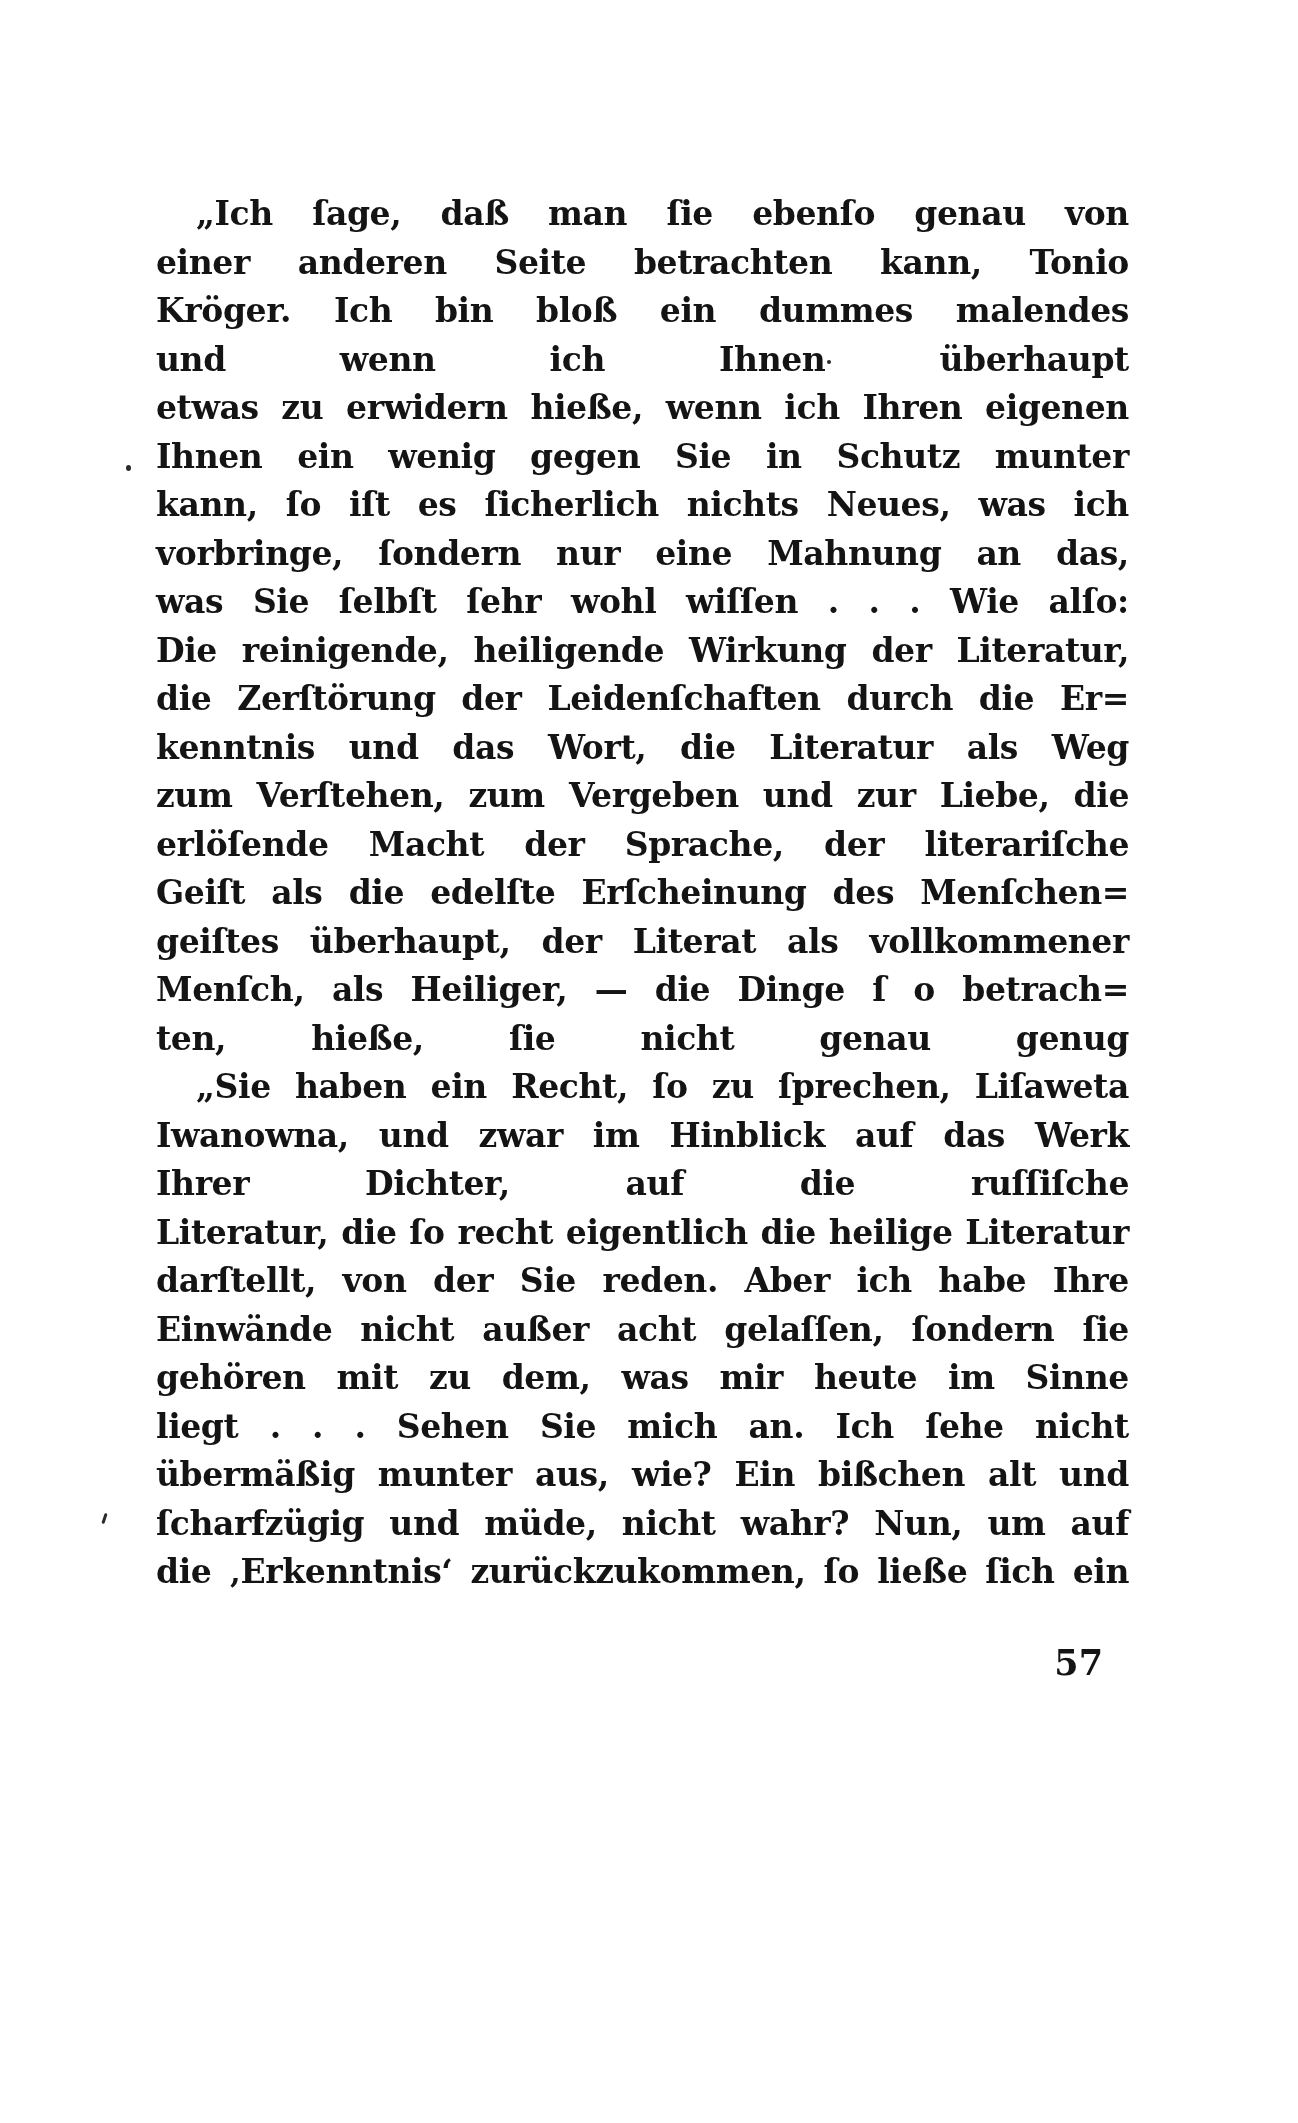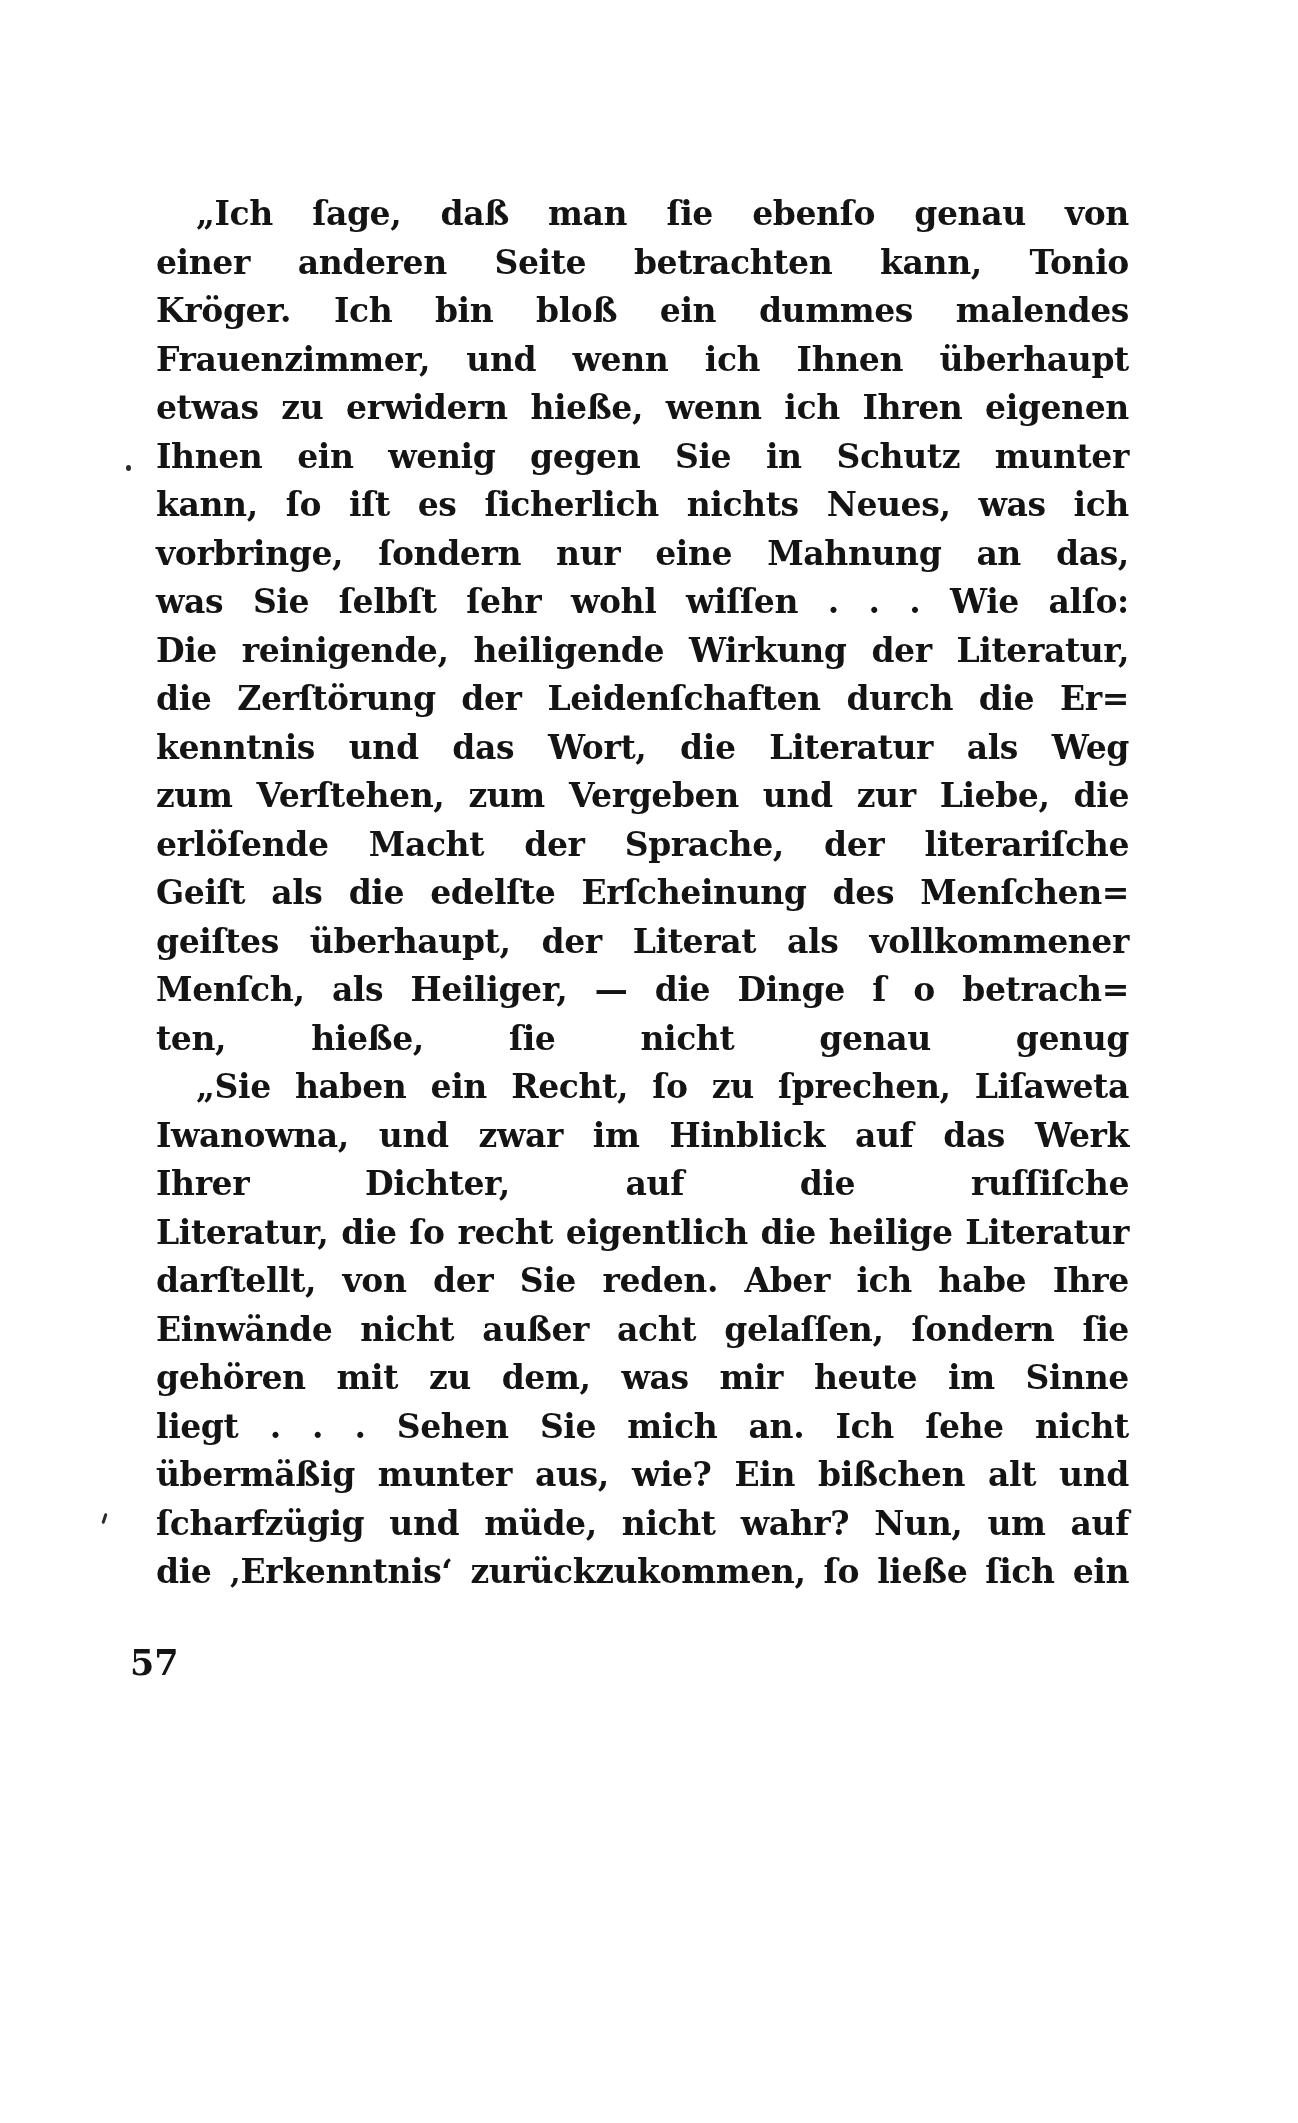--- a/index.html
+++ b/index.html
@@ -29,21 +29,21 @@
     color: #141414;
     letter-spacing: -0.4px;
     white-space: pre;
   }
   .line.indent { padding-left: 40px; }
   .page-number {
     position: absolute;
     left: 130px;
     top: 1642px;
     width: 973px;
-    text-align: left;
+    text-align: right;
     font-family: "DejaVu Serif", serif;
     font-weight: bold;
     font-size: 35px;
     color: #141414;
   }
   .speck {
     position: absolute;
     background: #2a2a2a;
     border-radius: 50%;
   }
@@ -52,21 +52,21 @@
   .speck-3 { left: 103px; top: 1513px; width: 3px; height: 11px; border-radius: 2px; transform: rotate(18deg); }
 </style>
 </head>
 <body>
 
 <div class="page">
   <div class="text-block" id="text-block">
       <div class="line indent"><span>„Ich</span><span>ſage,</span><span>daß</span><span>man</span><span>ſie</span><span>ebenſo</span><span>genau</span><span>von</span></div>
       <div class="line"><span>einer</span><span>anderen</span><span>Seite</span><span>betrachten</span><span>kann,</span><span>Tonio</span></div>
       <div class="line"><span>Kröger.</span><span>Ich</span><span>bin</span><span>bloß</span><span>ein</span><span>dummes</span><span>malendes</span></div>
-      <div class="line"><span>Frauenzimmer,</span><span>und</span><span>wenn</span><span>ich</span><span>Ihnen</span><span>überhaupt</span></div>
+      <div class="line"><span>und</span><span>wenn</span><span>ich</span><span>Ihnen</span><span>überhaupt</span></div>
       <div class="line"><span>etwas</span><span>zu</span><span>erwidern</span><span>hieße,</span><span>wenn</span><span>ich</span><span>Ihren</span><span>eigenen</span></div>
       <div class="line"><span>Ihnen</span><span>ein</span><span>wenig</span><span>gegen</span><span>Sie</span><span>in</span><span>Schutz</span><span>munter</span></div>
       <div class="line"><span>kann,</span><span>ſo</span><span>iſt</span><span>es</span><span>ſicherlich</span><span>nichts</span><span>Neues,</span><span>was</span><span>ich</span></div>
       <div class="line"><span>vorbringe,</span><span>ſondern</span><span>nur</span><span>eine</span><span>Mahnung</span><span>an</span><span>das,</span></div>
       <div class="line"><span>was</span><span>Sie</span><span>ſelbſt</span><span>ſehr</span><span>wohl</span><span>wiſſen</span><span>.</span><span>.</span><span>.</span><span>Wie</span><span>alſo:</span></div>
       <div class="line"><span>Die</span><span>reinigende,</span><span>heiligende</span><span>Wirkung</span><span>der</span><span>Literatur,</span></div>
       <div class="line"><span>die</span><span>Zerſtörung</span><span>der</span><span>Leidenſchaften</span><span>durch</span><span>die</span><span>Er=</span></div>
       <div class="line"><span>kenntnis</span><span>und</span><span>das</span><span>Wort,</span><span>die</span><span>Literatur</span><span>als</span><span>Weg</span></div>
       <div class="line"><span>zum</span><span>Verſtehen,</span><span>zum</span><span>Vergeben</span><span>und</span><span>zur</span><span>Liebe,</span><span>die</span></div>
       <div class="line"><span>erlöſende</span><span>Macht</span><span>der</span><span>Sprache,</span><span>der</span><span>literariſche</span></div>

